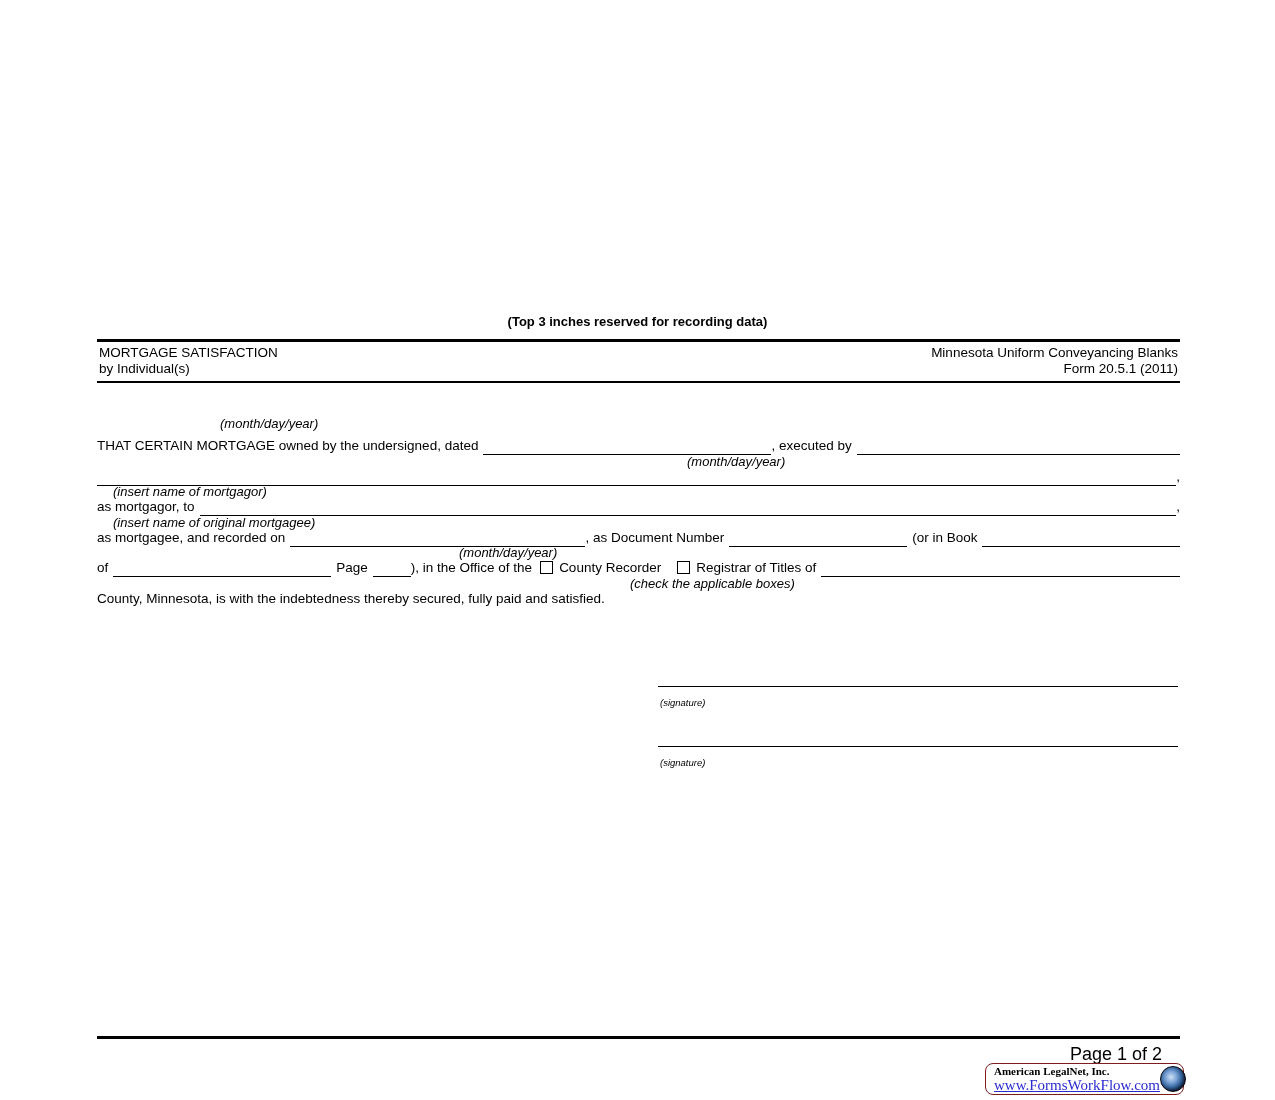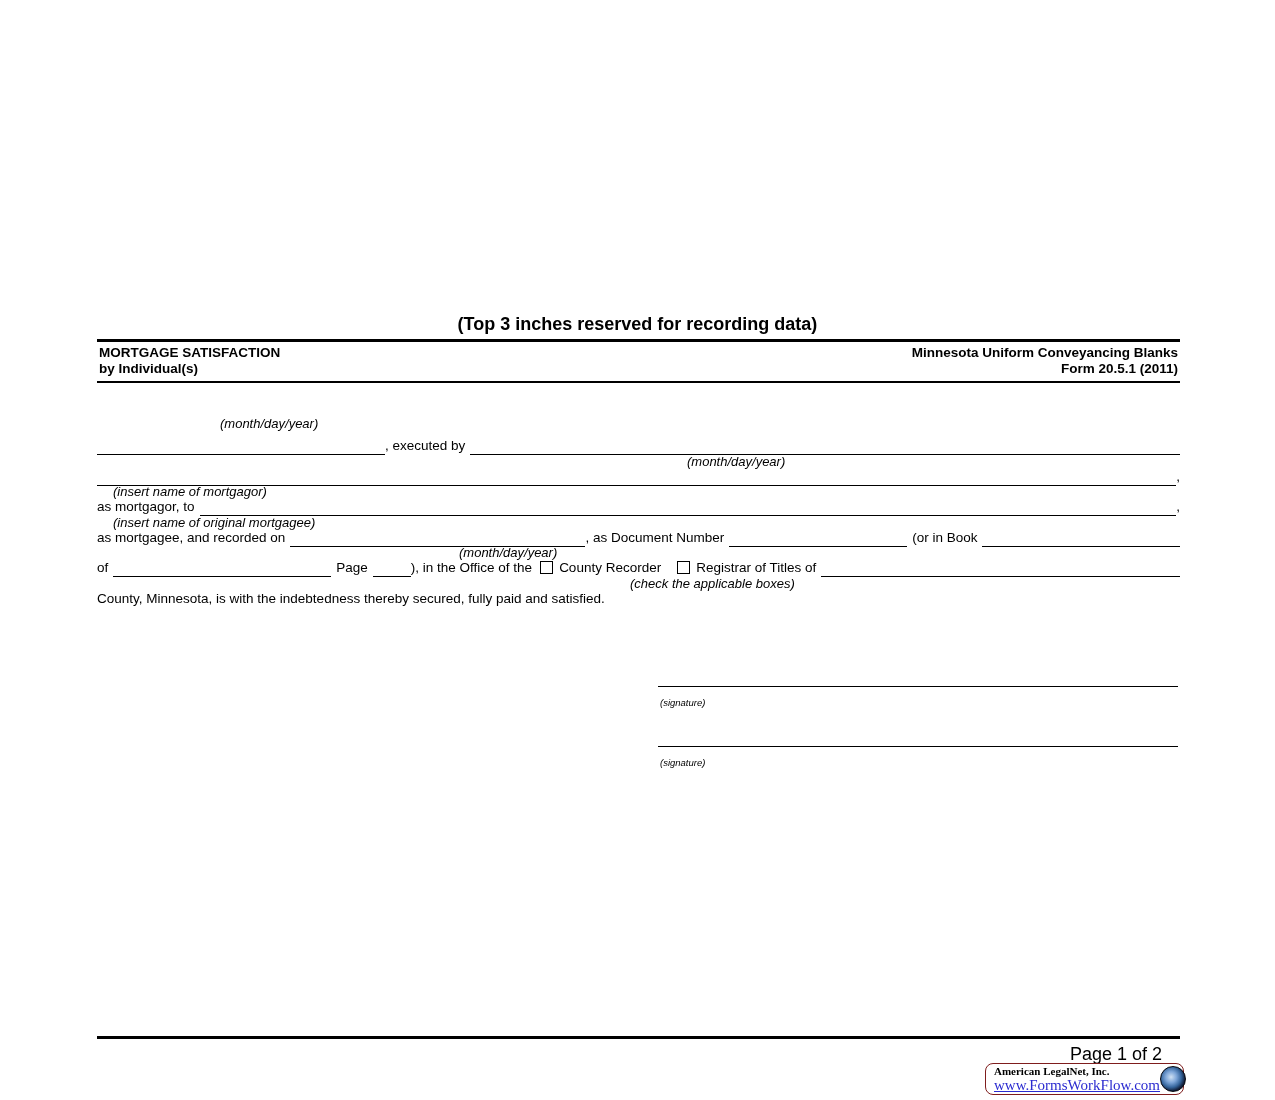--- a/index.html
+++ b/index.html
@@ -7,29 +7,29 @@
     position:relative;
     width:1275px; height:1100px;
     background:#ffffff;
     font-family:"Liberation Sans", sans-serif;
     color:#000;
     margin:0 auto;
     overflow:hidden;
   }
   .top-note {
     position:absolute; top:314px; left:0; width:100%;
-    text-align:center; font-weight:bold; font-size:18px;
+    text-align:center; font-weight:bold; font-size:13px;
   }
   .header-block {
     position:absolute; top:339px; left:97px; width:1083px;
     border-top:3px solid #000; border-bottom:2px solid #000;
     box-sizing:border-box;
     display:flex; justify-content:space-between;
     padding:3px 2px 4px 2px;
-    font-weight:bold; font-size:13.5px; line-height:1.18;
+    font-weight:normal; font-size:13.5px; line-height:1.18;
   }
   .header-right { text-align:right; }
   .date-row {
     position:absolute; top:398px; left:97px; width:1083px; height:32px;
   }
   .para {
     position:absolute; top:436px; left:97px; width:1083px;
   }
   .fline { position:relative; height:30.5px; }
   .row { display:flex; height:19px; line-height:19px; font-size:13.5px; }
@@ -102,20 +102,21 @@
   </div>
 
   <div class="date-row fline">
     <span class="cap" style="left:123px;">(month/day/year)</span>
   </div>
 
   <div class="para">
 
     <div class="fline">
       <div class="row">
+        <span class="t mr5">THAT CERTAIN MORTGAGE owned by the undersigned, dated</span>
         <span class="blank" style="width:288px;"></span>
         <span class="t mr5">, executed by</span>
         <span class="blank flex1"></span>
       </div>
       <span class="cap" style="left:590px;">(month/day/year)</span>
     </div>
 
     <div class="fline">
       <div class="row">
         <span class="blank flex1"></span>

